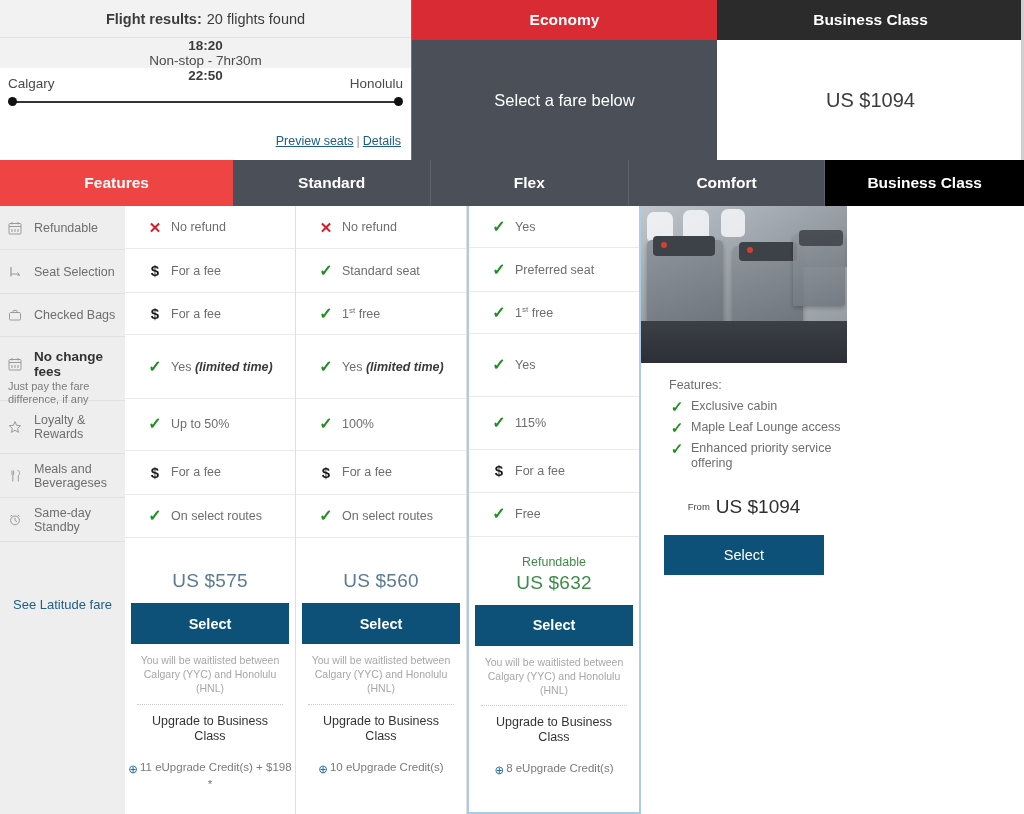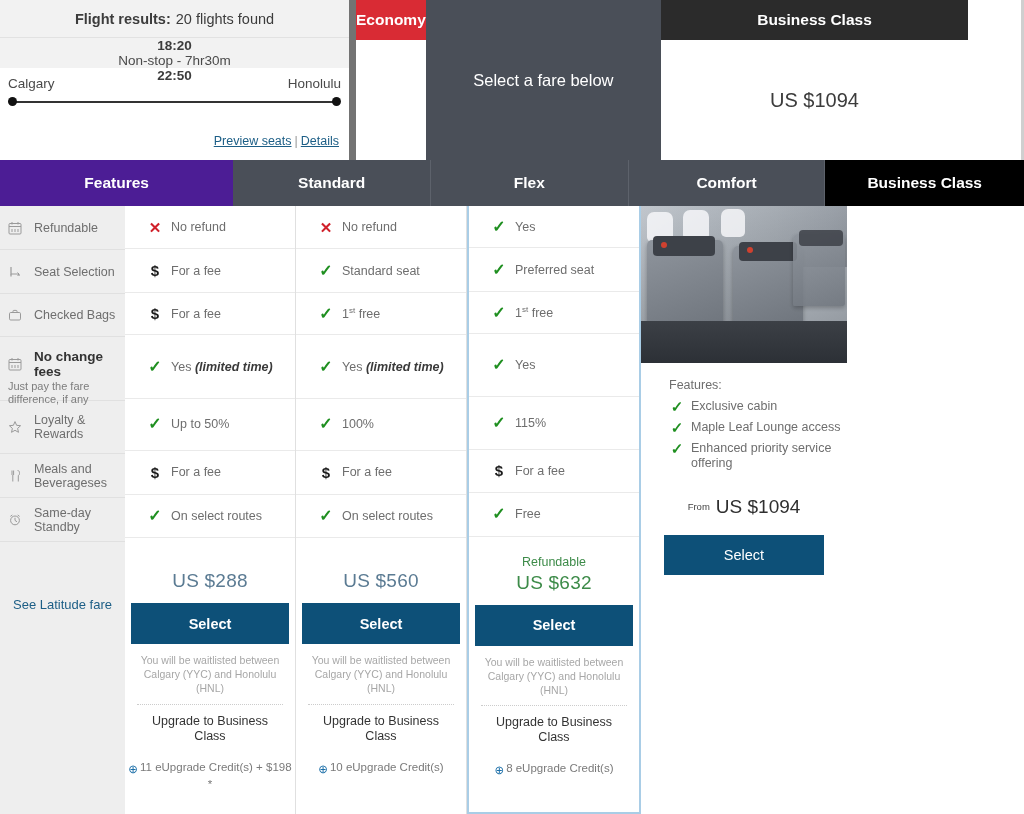--- a/index.html
+++ b/index.html
@@ -11,23 +11,23 @@
     overflow: hidden;
   }
 
   .page { position: relative; width: 1024px; height: 814px; }
 
   
   .topband { display: flex; width: 1024px; height: 160px; }
 
   
   .flight-panel {
-    width: 356px; height: 160px;
+    width: 412px; height: 160px;
     background: #ffffff;
-    border-right: 7px solid #737373;
+    border-right: 1px solid #737373;
     position: relative;
   }
   .fp-title-row {
     height: 38px; background: #f2f2f2;
     display: flex; align-items: center; justify-content: center;
     font-size: 14.5px; color: #3c3c3c;
     border-bottom: 1px solid #e2e2e2;
   }
   .fp-title-row b { font-weight: bold; margin-right: 5px; }
   .fp-times {
@@ -47,21 +47,21 @@
   .fp-dot.l { left: 0; }
   .fp-dot.r { right: 0; }
   .fp-links {
     position: absolute; right: 10px; bottom: 12px;
     font-size: 12.5px; color: #1f5f8b;
   }
   .fp-links a { color: #1c5e86; text-decoration: underline; cursor: pointer; }
   .fp-links .sep { color: #999; margin: 0 3px; text-decoration: none; }
 
   
-  .econ-block { width: 305px; height: 160px; display: flex; flex-direction: row; }
+  .econ-block { width: 305px; height: 160px; display: flex; flex-direction: column; }
   .econ-title {
     height: 40px; background: #d92b34; color: #fff;
     display: flex; align-items: center; justify-content: center;
     font-size: 15.5px; font-weight: bold;
   }
   .econ-body {
     flex: 1; background: #4a4f58; color: #ffffff;
     display: flex; align-items: center; justify-content: center;
     font-size: 16.5px;
   }
@@ -78,21 +78,21 @@
     display: flex; align-items: center; justify-content: center;
     font-size: 20px; color: #3c3c3c;
   }
 
   
   .colhead { display: flex; width: 1024px; height: 46px; }
   .colhead .ch {
     display: flex; align-items: center; justify-content: center;
     font-size: 15.5px; font-weight: bold; color: #ffffff;
   }
-  .ch-features { width: 242px; background: #4c1d95; }
+  .ch-features { width: 242px; background: #ef4444; }
   .ch-fare { width: 205px; background: #4a4f58; border-right: 1px solid #5d626b; }
   .ch-fare.hl { width: 204px; }
   .ch-biz { width: 206px; background: #000000; }
 
   
   .gridbody { display: flex; width: 847px; height: 608px; position: relative; border-radius: 9px; }
 
   
   .feat-col { width: 204px; background: #eeeeee; }
   .feat-row {
@@ -405,21 +405,21 @@
       </div>
       <div class="cell" style="height:44px">
         <span class="mark dollar">$</span>
         <span>For a fee</span>
       </div>
       <div class="cell" style="height:44px">
         <span class="mark check">✓</span>
         <span>On select routes</span>
       </div>
       <div class="fare-foot">
-        <div class="price">US $288</div>
+        <div class="price">US $575</div>
         <button class="select-btn">Select</button>
         <div class="waitlist">You will be waitlisted between Calgary (YYC) and Honolulu (HNL)</div>
         <div class="divider-dot"></div>
         <div class="upg-title">Upgrade to Business Class</div>
         <div class="upg-credits"><span class="circ">⊕</span><span>11 eUpgrade Credit(s) + $198 *</span></div>
       </div>
     </div>
 
     <div class="fare-col">
       <div class="cell" style="height:44px">

